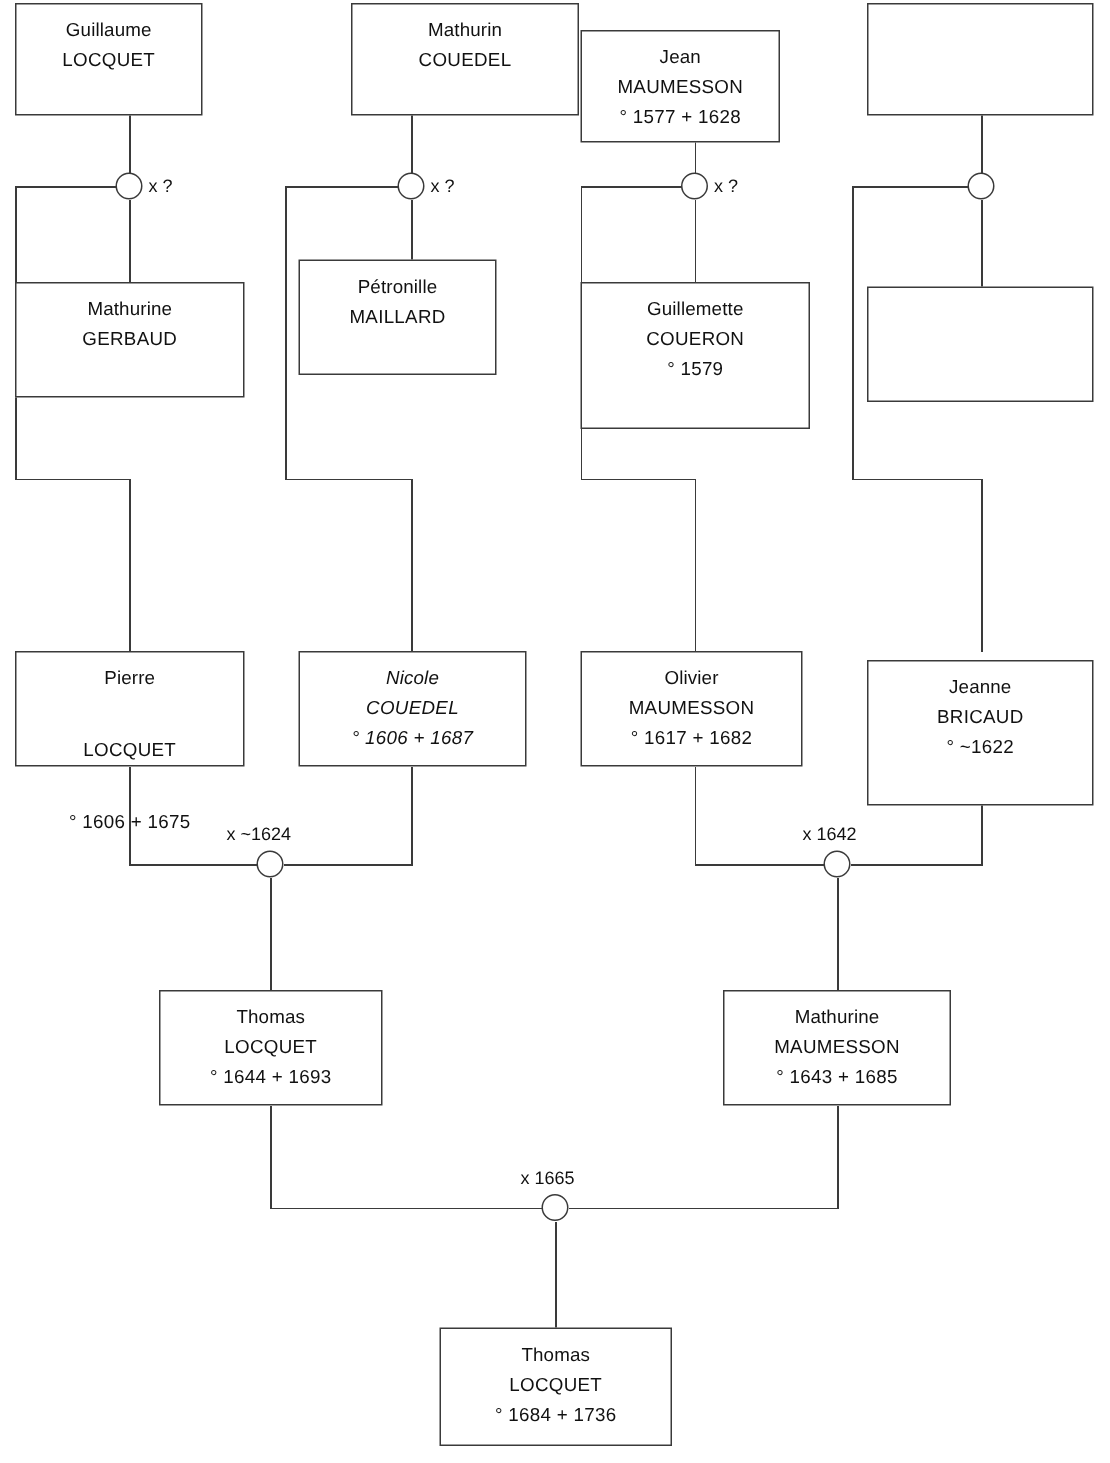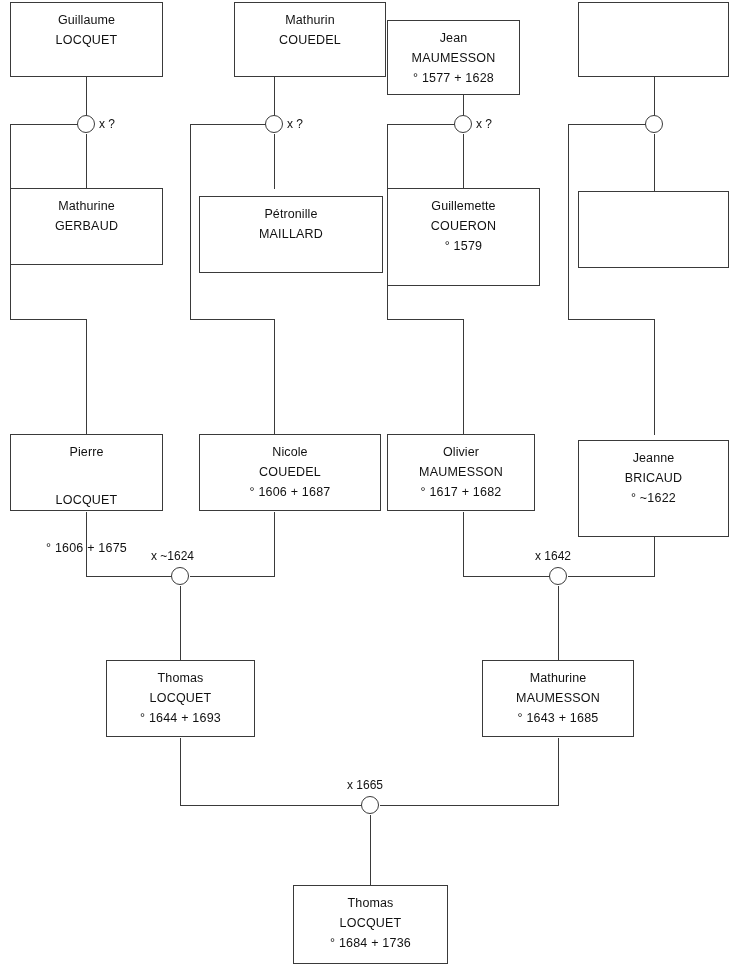--- a/index.html
+++ b/index.html
@@ -99,21 +99,21 @@
       <path d="M463.5 511.5 L463.5 576.5 L549.5 576.5"></path>
       <path d="M654.5 511.5 L654.5 576.5 L567.5 576.5"></path>
       <path d="M558.5 585.5 L558.5 660.5"></path>
 
       <path d="M180.5 737.5 L180.5 805.5 L361.5 805.5"></path>
       <path d="M558.5 737.5 L558.5 805.5 L379.5 805.5"></path>
       <path d="M370.5 814.5 L370.5 885.5"></path>
     </g>
   </svg>
 
-  <div class="person-box" style="left:10px; top:2px; width:153px; height:75px;">
+  <div class="person-box" style="left:10px; top:2px; width:125px; height:75px;">
     <div class="line given">Guillaume</div>
     <div class="line surname">LOCQUET</div>
     <div class="line dates"></div>
   </div>
 
   <div class="person-box" style="left:199px; top:2px; width:152px; height:75px;margin-left:35px;">
     <div class="line given">Mathurin</div>
     <div class="line surname">COUEDEL</div>
     <div class="line dates"></div>
   </div>
@@ -141,21 +141,21 @@
 
   <div class="union-node" style="left:645px; top:115px;"></div>
   <div class="union-label" style="left:667px; top:117px;"></div>
 
   <div class="person-box" style="left:10px; top:188px; width:153px; height:77px;">
     <div class="line given">Mathurine</div>
     <div class="line surname">GERBAUD</div>
     <div class="line dates"></div>
   </div>
 
-  <div class="person-box" style="left:199px; top:196px; width:184px; height:77px;">
+  <div class="person-box" style="left:199px; top:173px; width:132px; height:77px;">
     <div class="line given">Pétronille</div>
     <div class="line surname">MAILLARD</div>
     <div class="line dates"></div>
   </div>
 
   <div class="person-box" style="left:387px; top:188px; width:153px; height:98px;">
     <div class="line given">Guillemette</div>
     <div class="line surname">COUERON</div>
     <div class="line dates">° 1579</div>
   </div>
@@ -165,21 +165,21 @@
     <div class="line surname"></div>
     <div class="line dates"></div>
   </div>
 
   <div class="person-box" style="left:10px; top:434px; width:153px; height:77px;gap:28px;">
     <div class="line given">Pierre</div>
     <div class="line surname">LOCQUET</div>
     <div class="line dates">° 1606 + 1675</div>
   </div>
 
-  <div class="person-box" style="left:199px; top:434px; width:182px; height:77px;">
+  <div class="person-box" style="left:199px; top:434px; width:152px; height:77px;font-style:italic;">
     <div class="line given">Nicole</div>
     <div class="line surname">COUEDEL</div>
     <div class="line dates">° 1606 + 1687</div>
   </div>
 
   <div class="person-box" style="left:387px; top:434px; width:148px; height:77px;">
     <div class="line given">Olivier</div>
     <div class="line surname">MAUMESSON</div>
     <div class="line dates">° 1617 + 1682</div>
   </div>

